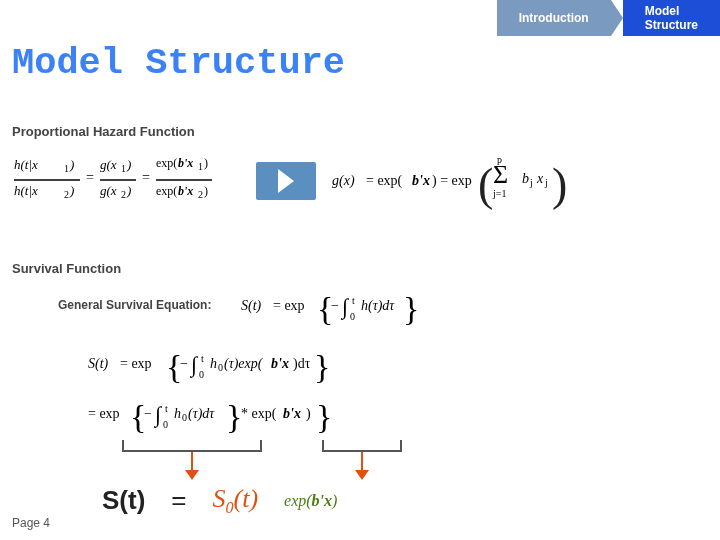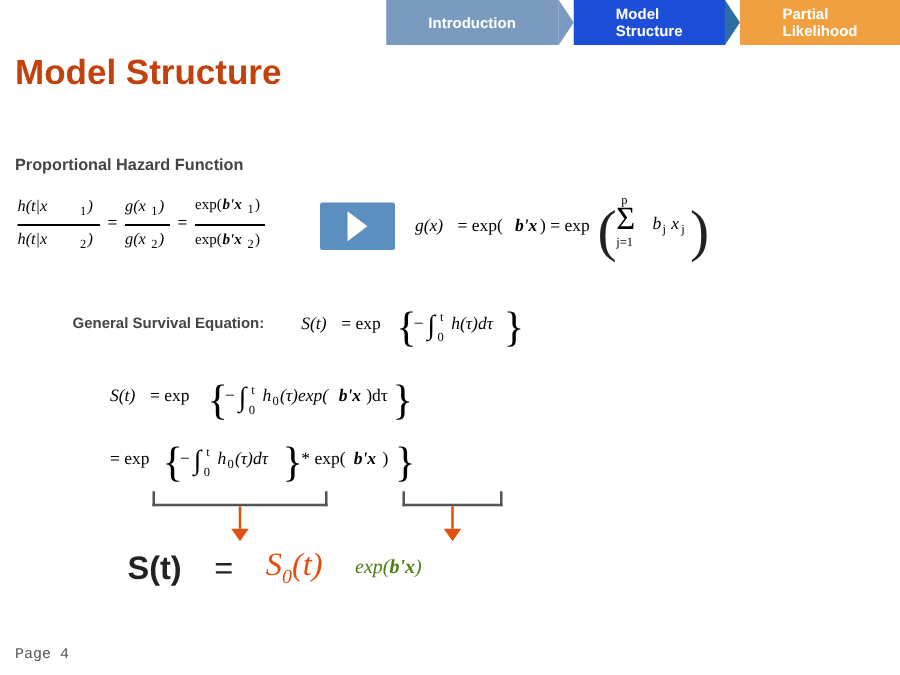--- a/index.html
+++ b/index.html
@@ -20,21 +20,21 @@
       display: flex;
       align-items: center;
       height: 36px;
     }
 
     .nav-item {
       display: flex;
       align-items: center;
       justify-content: center;
       height: 36px;
-      padding: 0 34px;
+      padding: 0 22px;
       font-size: 12px;
       font-weight: bold;
       color: #fff;
       position: relative;
     }
 
     .nav-item.intro {
       background: #7a9abf;
     }
 
@@ -69,23 +69,24 @@
 
     .nav-item.partial::after {
       border-left: 12px solid #f0a040;
     }
 
     
     .page-title {
       position: absolute;
       top: 42px;
       left: 12px;
-      font-size: 28px;
-      font-weight: bold;
-      color: #c2410c;
+      font-size: 37px;
+      font-weight: bold;
+      color: #3b82f6;
+      font-family: Liberation Mono, monospace;
     }
 
     
     .section-label {
       font-size: 13px;
       font-weight: bold;
       color: #444;
       margin-top: 44px;
     }
 
@@ -171,21 +172,20 @@
       color: #4d7c0f;
     }
 
     
     .page-num {
       position: absolute;
       bottom: 10px;
       left: 12px;
       font-size: 12px;
       color: #555;
-      font-family: Liberation Mono, monospace;
     }
 
     .down-arrow {
       display: flex;
       flex-direction: column;
       align-items: center;
       gap: 0;
     }
 
     .down-arrow-line {
@@ -204,23 +204,20 @@
   </style>
 </head>
 <body>
 
 <div class="nav-bar">
   <div class="nav-item intro">
     <span>Introduction</span>
   </div>
   <div class="nav-item model" style="margin-left:12px;">
     <span>Model<br>Structure</span>
-  </div>
-  <div class="nav-item partial" style="margin-left:12px;">
-    <span>Partial<br>Likelihood</span>
   </div>
 </div>
 
 <div class="page-title">Model Structure</div>
 
 <div class="content">
 
   <div class="ph-section">
     <div class="section-label">Proportional Hazard Function</div>
 
@@ -278,20 +275,21 @@
         <text x="192" y="38" font-family="serif" font-style="italic" font-size="14">b</text>
         <text x="200" y="41" font-family="serif" font-size="10">j</text>
         <text x="207" y="38" font-family="serif" font-style="italic" font-size="14">x</text>
         <text x="215" y="41" font-family="serif" font-size="10">j</text>
         <text x="222" y="55" font-family="serif" font-size="46" fill="#222">)</text>
       </svg>
     </div>
   </div>
 
   <div class="survival-section">
+    <div class="section-label">Survival Function</div>
 
     <div class="gen-eq-row">
       <div class="subsection-label">General Survival Equation:</div>
       <svg width="240" height="46" viewBox="0 0 240 46">
         <text x="2" y="28" font-family="serif" font-style="italic" font-size="14">S(t)</text>
         <text x="34" y="28" font-family="serif" font-size="14"> = exp</text>
 
         <text x="78" y="38" font-family="serif" font-size="34">{</text>
 
         <text x="92" y="28" font-family="serif" font-size="14">−</text>

